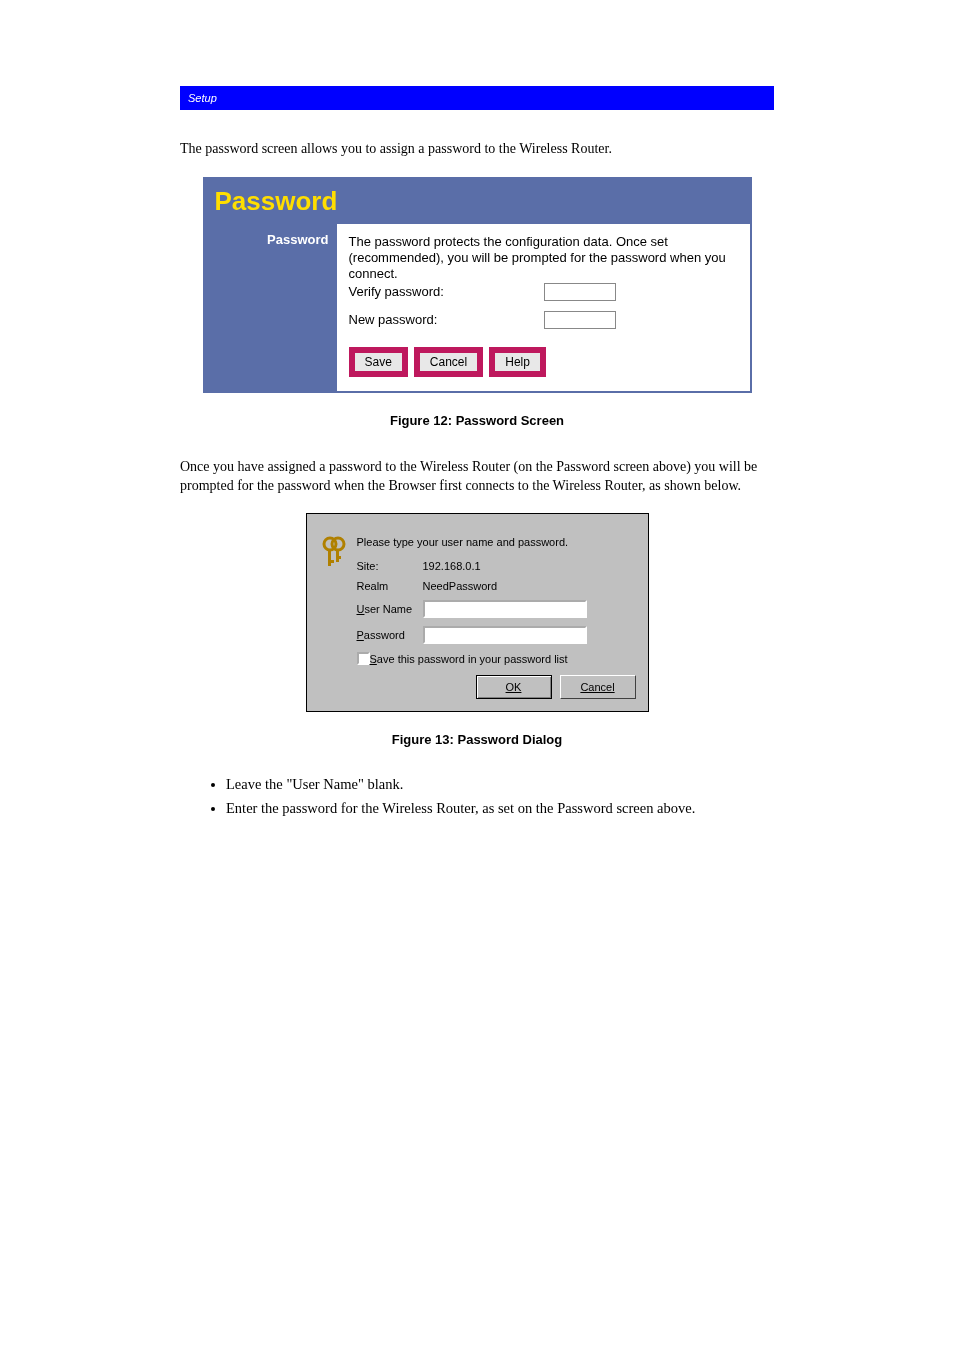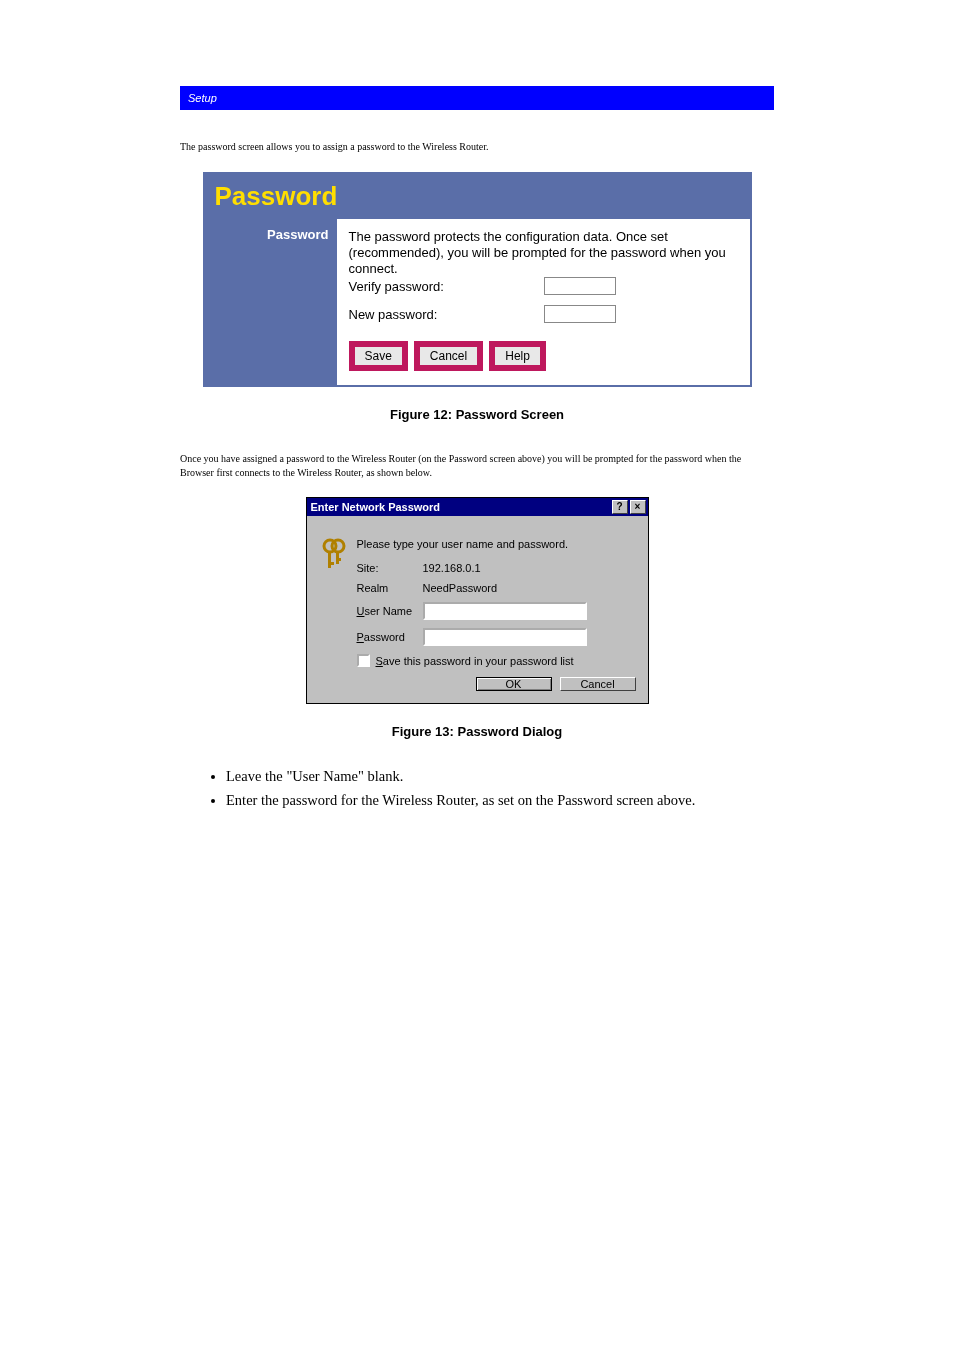--- a/index.html
+++ b/index.html
@@ -27,21 +27,21 @@
     margin-right: auto;
   }
   .page-header-bar .right-text {
     color: #fff;
     font-family: Arial, sans-serif;
     font-size: 11px;
     font-style: italic;
   }
   .body-text {
     margin: 30px 180px 18px 180px;
-    font-size: 10px;
+    font-size: 14px;
     line-height: 1.35;
   }
   .figure-password {
     margin: 10px auto 20px auto;
     width: 549px;
     border: 2px solid #5a6ea8;
     background: #fff;
     font-family: Arial, sans-serif;
   }
   .fp-titlebar {
@@ -167,47 +167,48 @@
   .fd-label .ul { text-decoration: underline; }
   .fd-input {
     width: 164px;
     height: 18px;
     border: 2px inset #fff;
     background: #fff;
   }
   .fd-chk-row {
     display: flex;
     align-items: center;
-    gap: 6px;
+    gap: 0;
     margin: 4px 0 10px 0;
   }
   .fd-chk {
     width: 13px;
     height: 13px;
     border: 2px inset #fff;
     background: #fff;
   }
   .fd-chk-label .ul { text-decoration: underline; }
   .fd-btn-row {
     display: flex;
     justify-content: flex-end;
     gap: 8px;
     margin-left: 38px;
   }
   .fd-btn {
     width: 76px;
-    height: 14px;
+    height: 24px;
     background: #c0c0c0;
     border: 1px solid #fff;
     border-right-color: #404040;
     border-bottom-color: #404040;
     font-size: 11px;
     display: flex;
     align-items: center;
     justify-content: center;
+    text-decoration: underline;
   }
   .fd-btn.default {
     border: 1px solid #000;
     box-shadow: inset 1px 1px 0 #fff, inset -1px -1px 0 #808080;
   }
   .bullets {
     margin: 8px 210px 0 226px;
     font-size: 14.5px;
     line-height: 1.35;
   }
@@ -246,26 +247,20 @@
       </div>
     </div>
   </div>
 </div>
 
 <div class="figure-caption">Figure 12: Password Screen</div>
 
 <p class="body-text">Once you have assigned a password to the Wireless Router (on the Password screen above) you will be prompted for the password when the Browser first connects to the Wireless Router, as shown below.</p>
 
 <div class="figure-dialog">
-  <div class="fd-titlebar">
-    <span>Enter Network Password</span>
-    <span class="spacer"></span>
-    <span class="fd-title-btn">?</span>
-    <span class="fd-title-btn">×</span>
-  </div>
   <div class="fd-body">
     <div class="fd-top">
       <div class="fd-key-icon">
         <svg width="28" height="32" viewBox="0 0 28 32">
           <circle cx="11" cy="8" r="6" fill="none" stroke="#b08000" stroke-width="3"></circle>
           <circle cx="19" cy="8" r="6" fill="none" stroke="#b08000" stroke-width="3"></circle>
           <rect x="9" y="14" width="3" height="16" fill="#b08000"></rect>
           <rect x="9" y="24" width="6" height="3" fill="#b08000"></rect>
           <rect x="17" y="14" width="3" height="12" fill="#b08000"></rect>
           <rect x="17" y="20" width="5" height="3" fill="#b08000"></rect>

